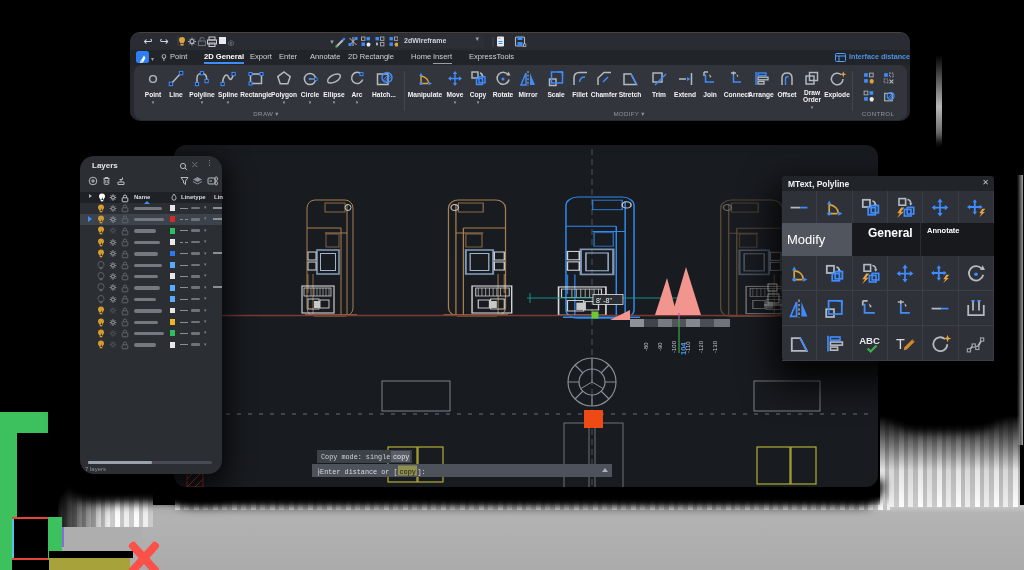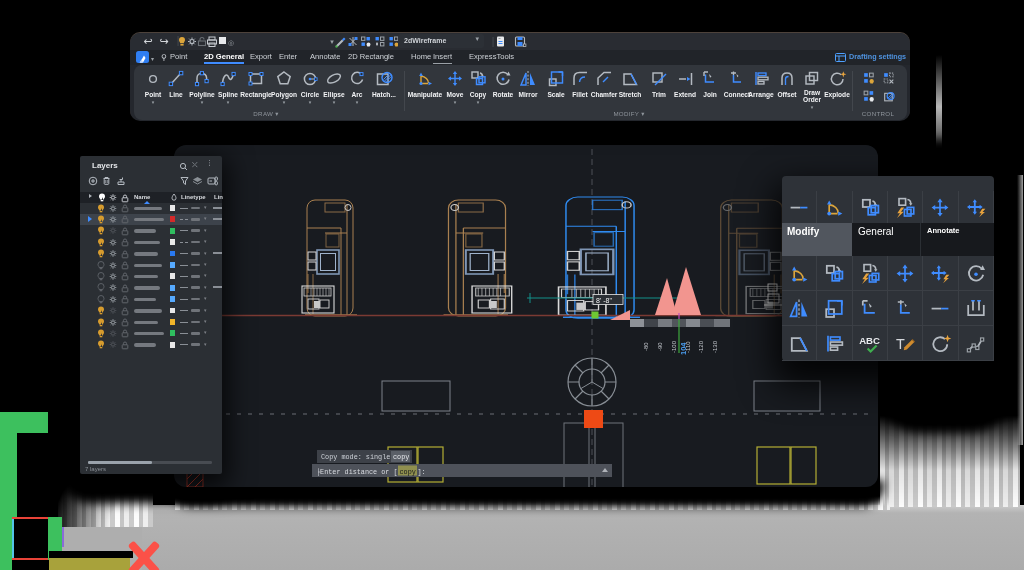--- a/index.html
+++ b/index.html
@@ -24,21 +24,21 @@
   .blob{background:#000;z-index:3;filter:blur(5px);}
   #blobCanvas{left:168px;top:480px;width:716px;height:27px;border-radius:0 0 22px 22px;}
   #blobLayers{left:62px;top:455px;width:178px;height:48px;border-radius:0 0 28px 28px;}
   #blobRight{left:876px;top:140px;width:138px;height:292px;border-radius:0 0 44px 44px;}
   
   
   .win{position:absolute;}
   #ribbon{left:130px;top:33px;width:780px;height:88px;background:#24272d;border-radius:10px;
     box-shadow:0 -1px 0 #4d423b,0 6px 20px 4px rgba(0,0,0,.6);z-index:10;font-family:"Liberation Sans",sans-serif;}
   #canvaswin{left:174px;top:145px;width:704px;height:342px;background:#181b20;border-radius:12px;z-index:5;overflow:hidden;}
-  #layerswin{left:80px;top:156px;width:142px;height:318px;background:#2b2f34;border-radius:2px;z-index:12;box-shadow:0 8px 26px 6px rgba(0,0,0,.75);text-decoration:underline;}
+  #layerswin{left:80px;top:156px;width:142px;height:318px;background:#2b2f34;border-radius:14px;z-index:12;box-shadow:0 8px 26px 6px rgba(0,0,0,.75);text-decoration:underline;}
   #mtextwin{left:782px;top:176px;width:212px;height:185px;background:#2e3238;border-radius:4px;z-index:12;
     box-shadow:0 16px 34px 8px rgba(0,0,0,.85);}
   
   #qat{position:absolute;left:0;top:0;width:100%;height:17px;color:#c7cbd1;background:#292c32;border-radius:10px 10px 0 0;}
   .qi{position:absolute;top:2px;width:14px;height:13px;text-align:center;font-size:10px;line-height:13px;}
   #tabs{position:absolute;left:0;top:17px;width:100%;height:15px;background:#212429;}
   .tab{position:absolute;top:2px;font-size:7.6px;color:#cfd3d8;white-space:nowrap;}
   .tab.sel{color:#fff;font-weight:bold;border-bottom:2px solid #3f8cff;padding-bottom:1px;}
   .tab.mg{border-bottom:1px solid #9aa0a6;padding-bottom:1.5px;}
   #rpanel{position:absolute;left:4px;top:32px;width:773px;height:55px;background:#32363c;border-radius:8px;}
@@ -469,21 +469,21 @@
       <div class="tab" style="left:149px">Enter</div>
       <div class="tab" style="left:180px">Annotate</div>
       <div class="tab" style="left:218px">2D Rectangle</div>
       <div class="tab" style="left:281px">Home</div>
       <div class="tab mg" style="left:303px">Insert</div>
       <div class="tab" style="left:339px">ExpressTools</div>
       <svg class="abs" style="left:705px;top:3px" width="11" height="10" viewBox="0 0 11 10">
           <rect x="0.5" y="0.5" width="10" height="8" rx="1" fill="none" stroke="#4ea0ff" stroke-width="1"></rect>
           <path d="M0.5 3 H10.5 M4 3 V8.5" stroke="#4ea0ff" stroke-width="1"></path>
         </svg>
-      <div class="tab" style="left:719px;color:#4f93e0;font-size:7.2px;font-weight:bold">Drafting settings</div>
+      <div class="tab" style="left:719px;color:#4f93e0;font-size:7.2px;font-weight:bold">Interface distance</div>
     </div>
     <div id="rpanel">
       <div class="tool" style="left:19px">
           <svg width="20" height="20">
             <use href="#s-pt"></use>
           </svg>
           <div class="tlab">Point</div>
           <div class="tdn">▾</div>
         </div>
       <div class="tool" style="left:42px">
@@ -948,20 +948,24 @@
         <div style="position:absolute;left:100px;top:5px;width:8px;height:1.2px;background:#8a8f96"></div>
         <div style="position:absolute;left:111px;top:4.2px;width:9px;height:2.6px;background:#6f7379;border-radius:1px"></div>
         <div style="position:absolute;left:124px;top:1.5px;font-size:5px;color:#7d8187">▾</div>
       </div>
     <div style="position:absolute;left:8px;top:305px;width:124px;height:2.6px;background:#484c52;border-radius:1.3px"></div>
     <div style="position:absolute;left:8px;top:305px;width:64px;height:2.6px;background:#9aa2ab;border-radius:1.3px"></div>
     <div style="position:absolute;left:5px;top:310px;font-size:6px;color:#8a8f96">7 layers</div>
   </div>
 
   <div class="win" id="mtextwin">
+    <div style="position:absolute;left:0;top:0;width:212px;height:15px;background:#212429;border-radius:4px 4px 0 0">
+    <span style="position:absolute;left:6px;top:3px;font-size:8.5px;font-weight:bold;color:#f0f2f4">MText, Polyline</span>
+    <span style="position:absolute;right:5px;top:2px;font-size:8px;color:#c2c6cc">✕</span>
+      </div>
     <div style="position:absolute;left:0.0px;top:15px;width:35.3px;height:32px;border-right:1px solid #3b3f45;box-sizing:border-box">
     <svg style="position:absolute;left:5px;top:4px" width="24" height="24" viewBox="0 0 20 20">
           <use href="#s-lnp"></use>
         </svg>
       </div>
     <div style="position:absolute;left:35.3px;top:15px;width:35.3px;height:32px;border-right:1px solid #3b3f45;box-sizing:border-box">
     <svg style="position:absolute;left:5px;top:4px" width="24" height="24" viewBox="0 0 20 20">
           <use href="#s-mp"></use>
         </svg>
       </div>
@@ -979,24 +983,24 @@
     <svg style="position:absolute;left:5px;top:4px" width="24" height="24" viewBox="0 0 20 20">
           <use href="#s-mv"></use>
         </svg>
       </div>
     <div style="position:absolute;left:176.6px;top:15px;width:35.3px;height:32px;border-right:1px solid #3b3f45;box-sizing:border-box">
     <svg style="position:absolute;left:5px;top:4px" width="24" height="24" viewBox="0 0 20 20">
           <use href="#s-mvz"></use>
         </svg>
       </div>
     <div style="position:absolute;left:0;top:47px;width:70px;height:33px;background:#51565e">
-        <span style="position:absolute;left:5px;top:3px;font-size:10px;font-weight:bold;color:#fff">Modify</span>
+        <span style="position:absolute;left:5px;top:9px;font-size:13px;font-weight:normal;color:#fff">Modify</span>
       </div>
     <div style="position:absolute;left:70px;top:47px;width:69px;height:33px;background:#17191d;border-right:1px solid #2b2f34;box-sizing:border-box">
-        <span style="position:absolute;left:6px;top:3px;font-size:10px;font-weight:normal;color:#fff">General</span>
+        <span style="position:absolute;left:16px;top:3px;font-size:12px;font-weight:bold;color:#fff">General</span>
       </div>
     <div style="position:absolute;left:139px;top:47px;width:73px;height:33px;background:#17191d">
         <span style="position:absolute;left:6px;top:3px;font-size:7.5px;font-weight:bold;color:#fff">Annotate</span>
       </div>
     <div style="position:absolute;left:0.0px;top:80px;width:35.3px;height:35px;border-right:1px solid #3b3f45;border-bottom:1px solid #3b3f45;box-sizing:border-box">
     <svg style="position:absolute;left:5px;top:5px" width="24" height="24" viewBox="0 0 20 20">
           <use href="#s-mp"></use>
         </svg>
       </div>
     <div style="position:absolute;left:35.3px;top:80px;width:35.3px;height:35px;border-right:1px solid #3b3f45;border-bottom:1px solid #3b3f45;box-sizing:border-box">

